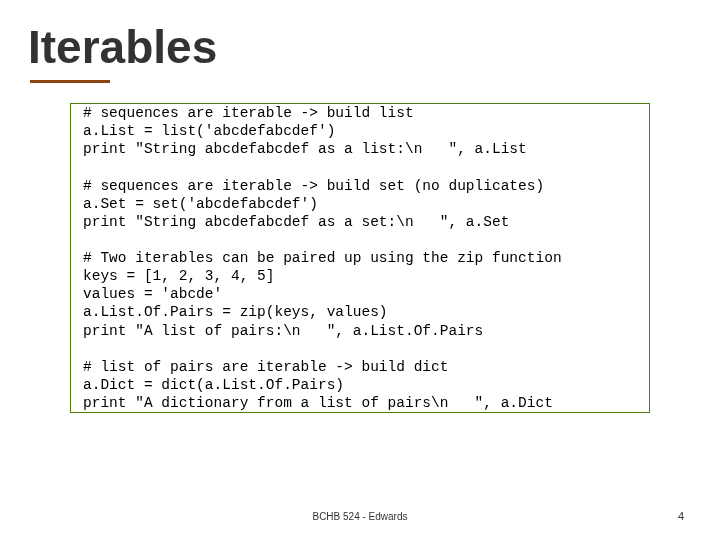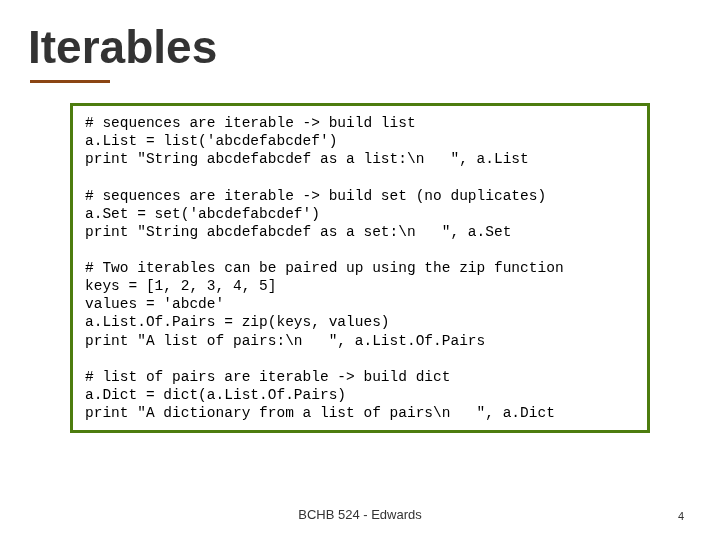--- a/index.html
+++ b/index.html
@@ -28,36 +28,36 @@
     margin: 0 0 6px 0;
   }
   .title-accent {
     width: 80px;
     height: 3px;
     background: #8B4513;
     margin-left: 2px;
   }
   .code-box {
     margin: 20px 70px 0 70px;
-    border: 3px solid #4d7c0f;
-    padding: 8px 12px;
+    border: 1px solid #4d7c0f;
+    padding: 0 12px;
     font-family: "Courier New", Courier, monospace;
     font-size: 14.5px;
     line-height: 1.25;
     white-space: pre;
     color: #000000;
     overflow: hidden;
   }
   .footer-center {
     position: absolute;
     bottom: 18px;
     left: 0;
     right: 0;
     text-align: center;
-    font-size: 13px;
+    font-size: 10px;
     color: #333333;
   }
   .footer-right {
     position: absolute;
     bottom: 18px;
     right: 36px;
     font-size: 11px;
     color: #333333;
   }
 </style>

